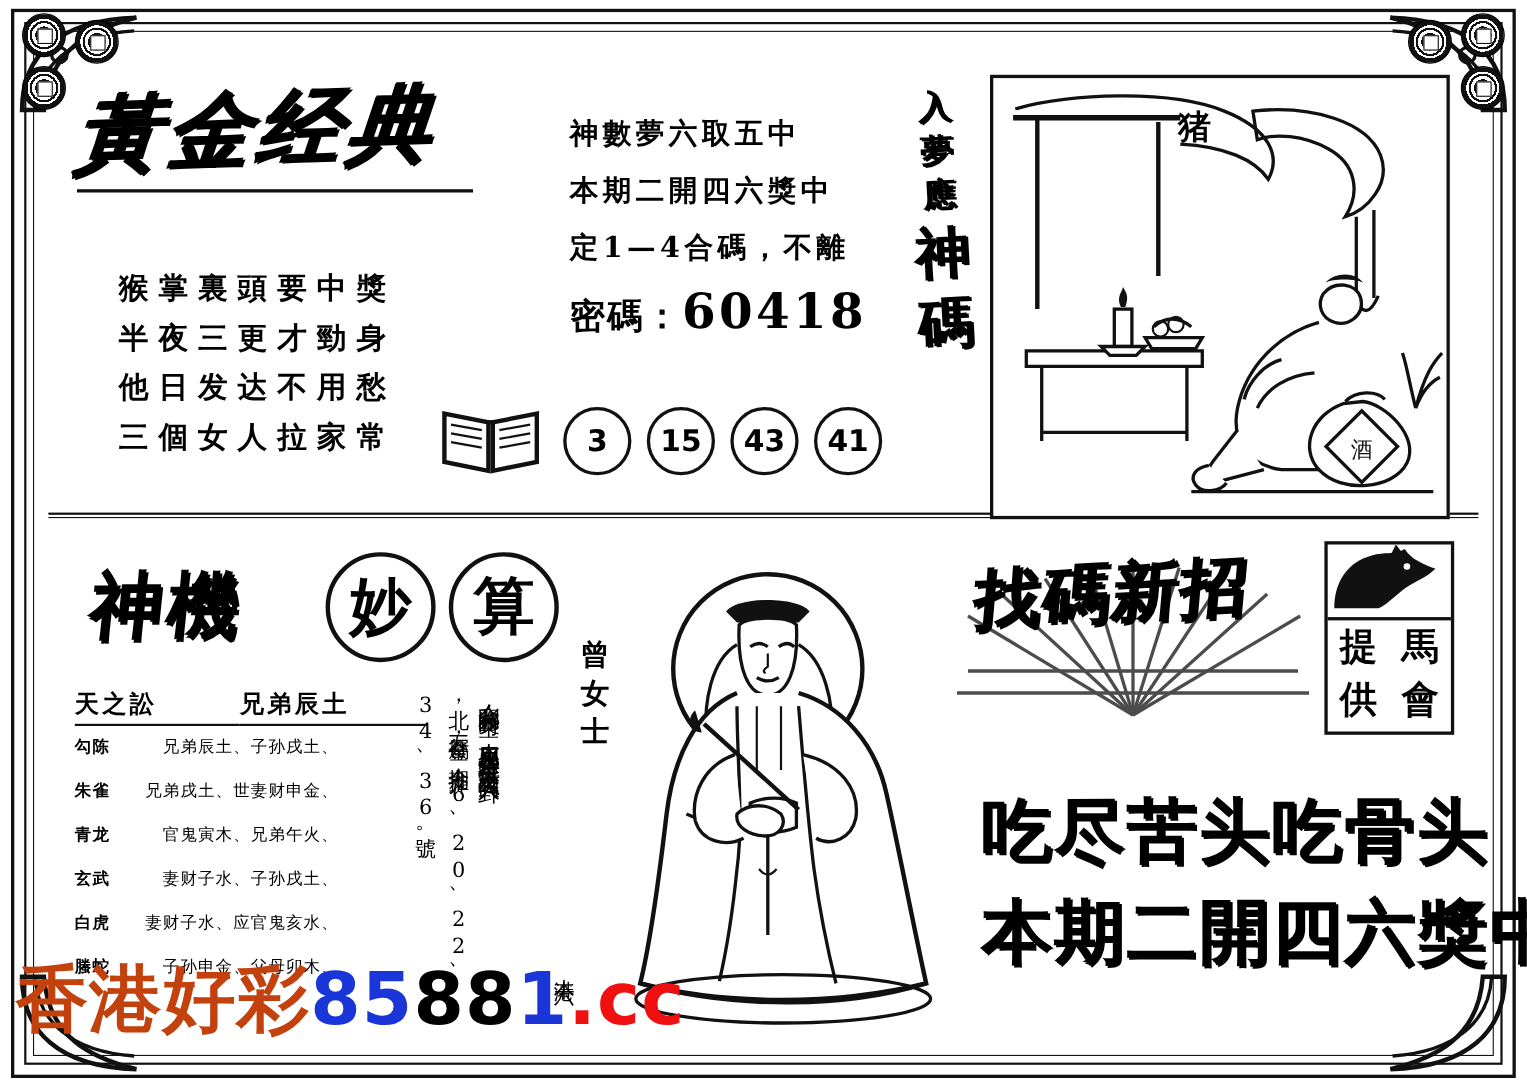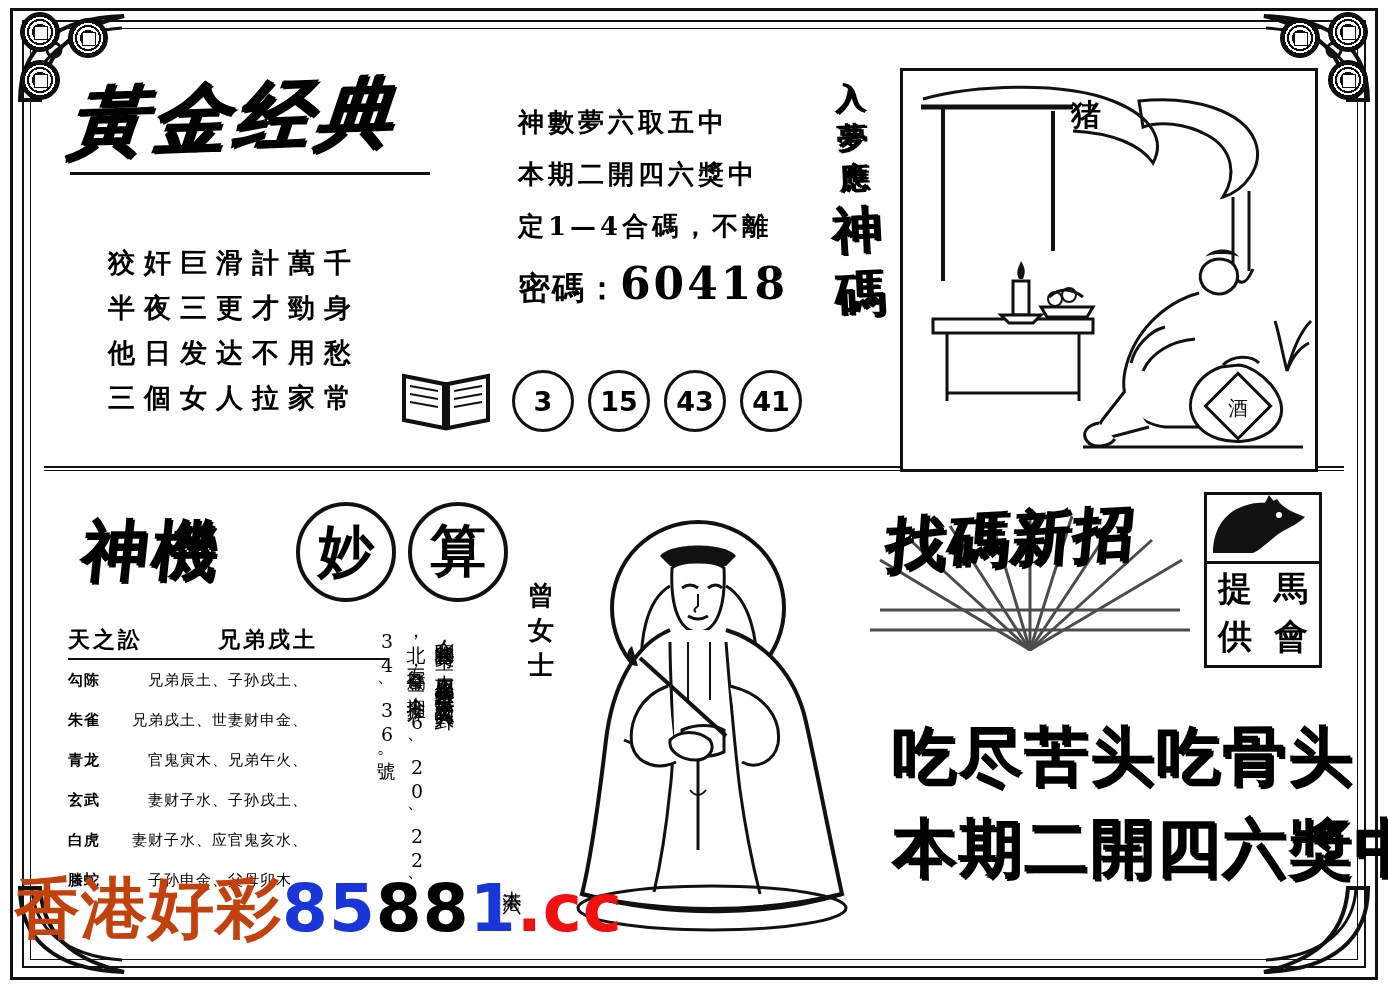--- a/index.html
+++ b/index.html
@@ -175,21 +175,21 @@
   <div class="coin k6"></div>
 
   <div class="mid-rule"></div>
 
   <div class="title-block">
     <div class="brush-title">黃金经典</div>
     <div class="title-rule"></div>
   </div>
 
   <div class="poem">
-    <div>狡奸巨滑計萬千</div>
+    <div>猴掌裏頭要中獎</div>
     <div>半夜三更才勁身</div>
     <div>他日发达不用愁</div>
     <div>三個女人拉家常</div>
   </div>
 
   <div class="book-icon">
     <svg viewBox="0 0 92 66" width="92" height="66">
       <path d="M4 10 L44 18 L44 62 L4 54 Z" fill="#fff" stroke="#111" stroke-width="4"></path>
       <path d="M88 10 L48 18 L48 62 L88 54 Z" fill="#fff" stroke="#111" stroke-width="4"></path>
       <path d="M44 18 L48 18" stroke="#111" stroke-width="4"></path>
@@ -270,21 +270,21 @@
   <div class="sj-title">
     <div class="t1">神機</div>
     <div class="circ m">妙</div>
     <div class="circ s">算</div>
     <div class="lady">曾女士</div>
   </div>
 
   <div class="tbl">
     <div class="heads">
       <span class="h1">天之訟</span>
-      <span class="h2">兄弟戌土</span>
+      <span class="h2">兄弟辰土</span>
     </div>
     <div class="row">
       <span class="c0">勾陈</span>
       <span class="c1">兄弟辰土、</span>
       <span class="c2">子孙戌土、</span>
     </div>
     <div class="row">
       <span class="c0">朱雀</span>
       <span class="c1">兄弟戌土、世</span>
       <span class="c2">妻财申金、</span>

